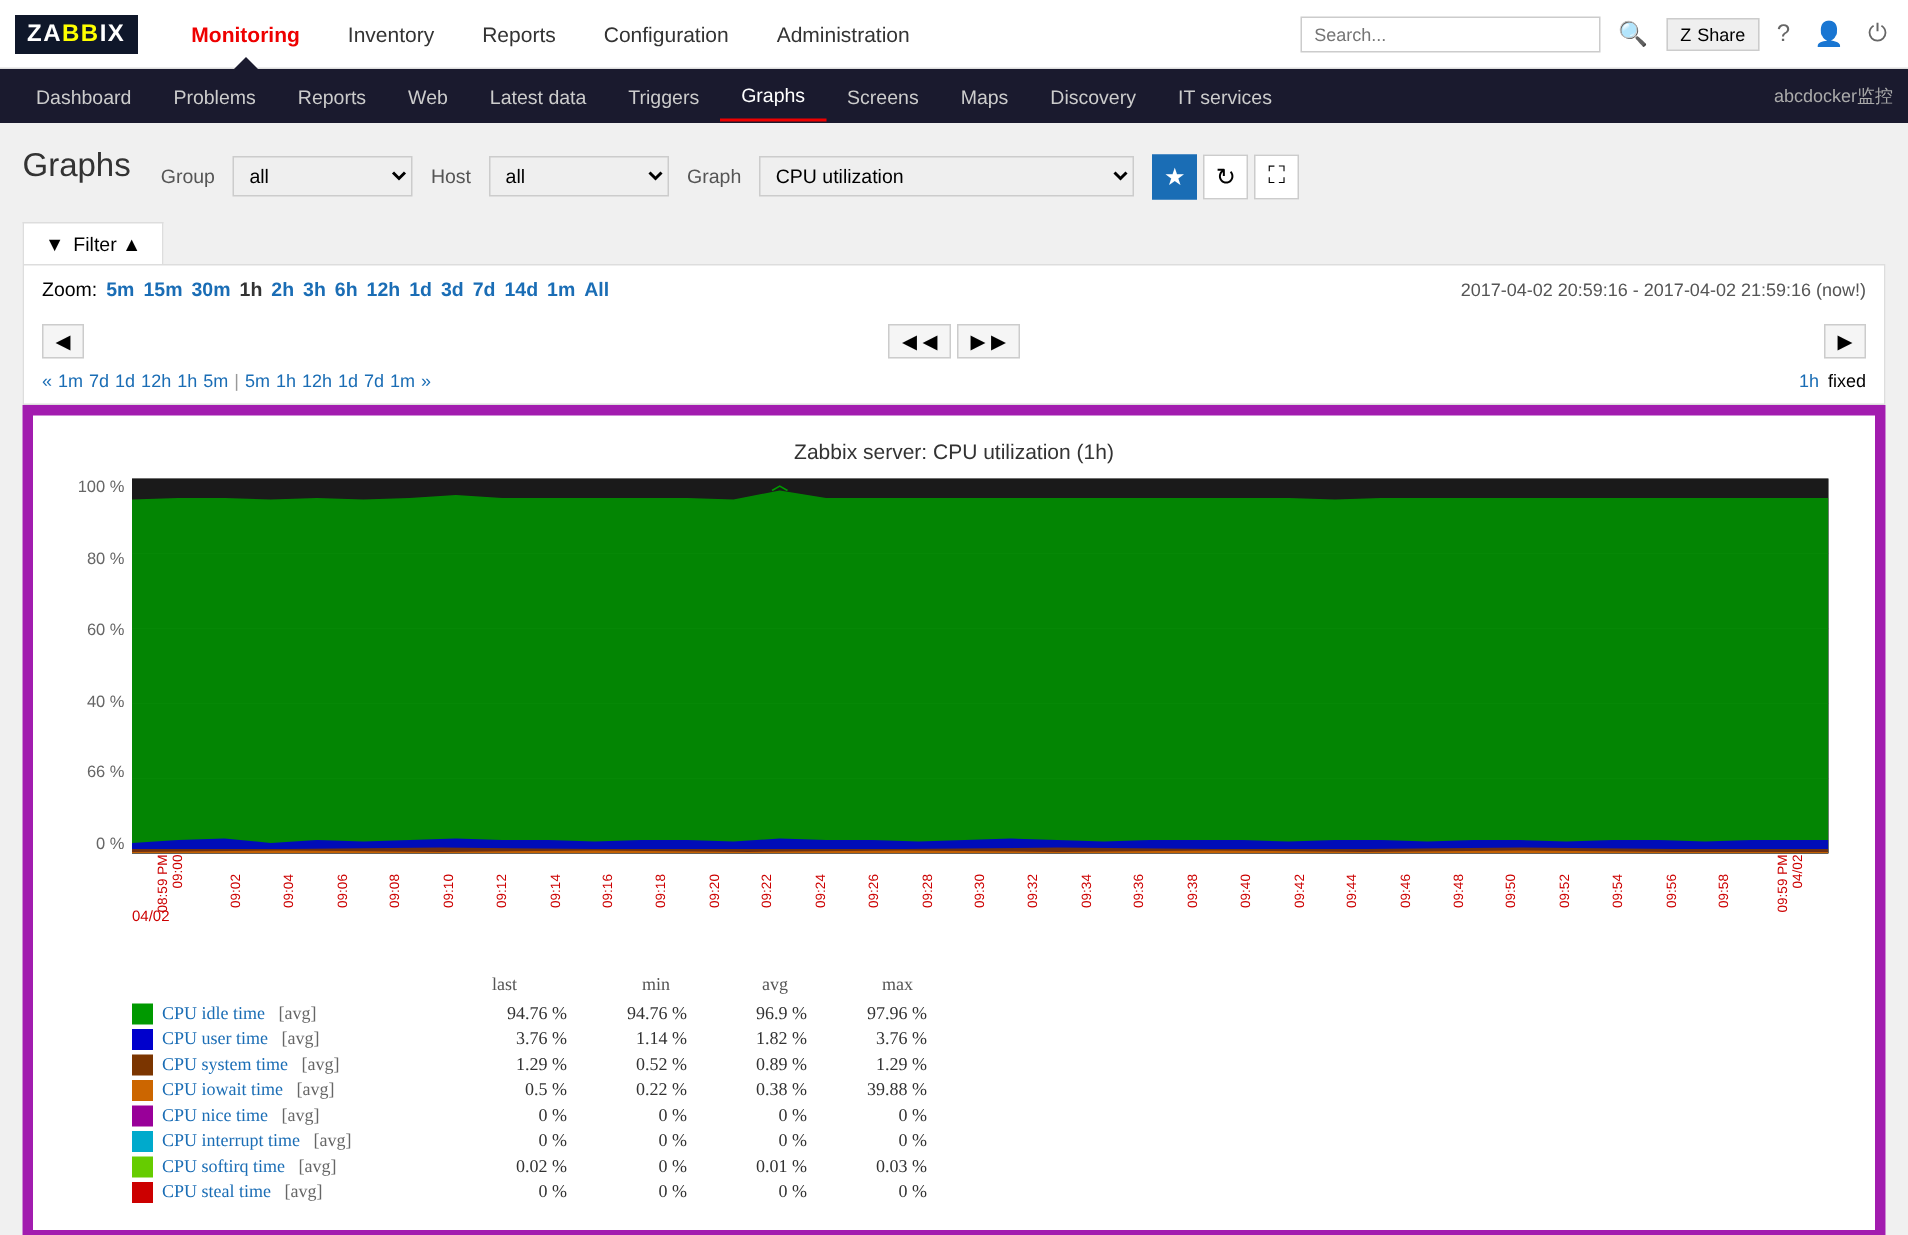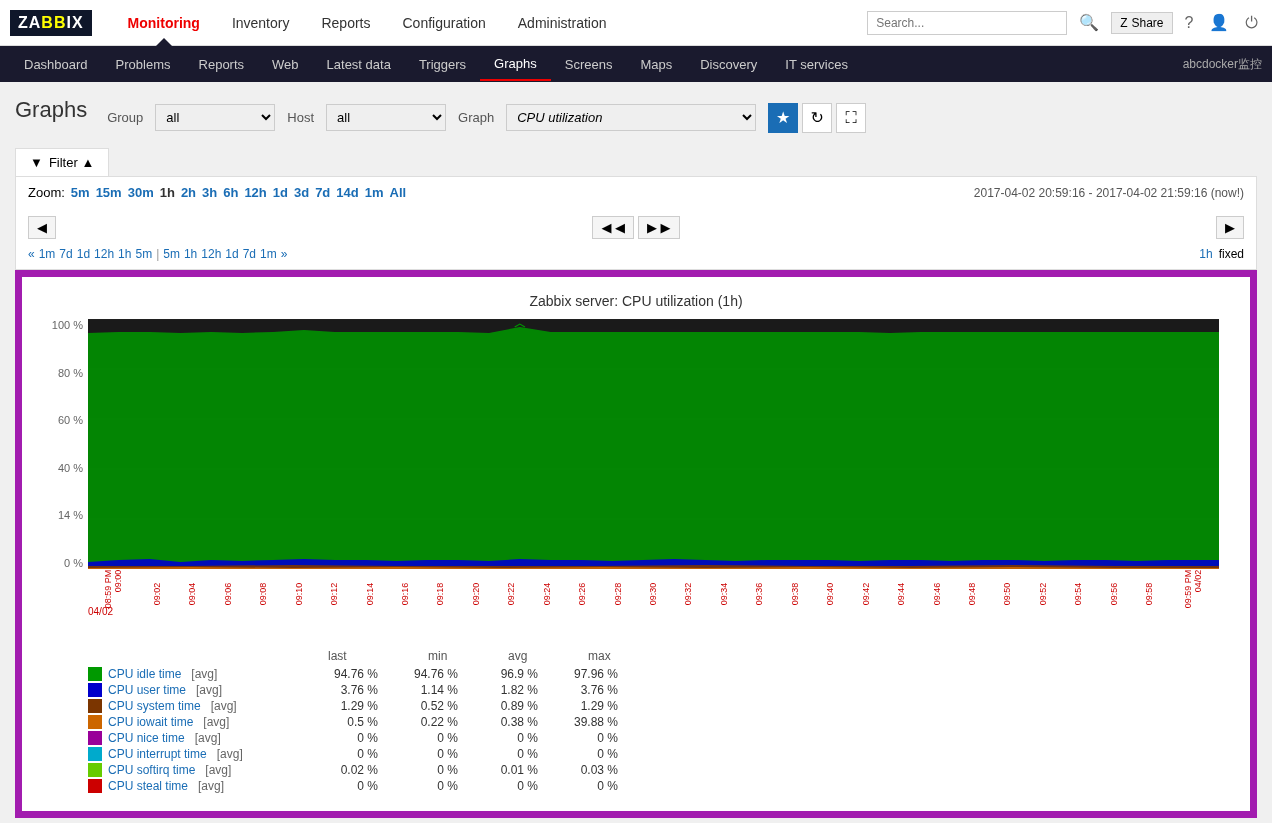--- a/index.html
+++ b/index.html
@@ -320,21 +320,21 @@
     <div style="display:flex; align-items:center; gap:12px; flex:1;">
       <span class="filter-label">Group</span>
       <select class="filter-select">
         <option>all</option>
       </select>
       <span class="filter-label">Host</span>
       <select class="filter-select">
         <option>all</option>
       </select>
       <span class="filter-label">Graph</span>
-      <select class="filter-select" style="min-width:250px;font-style:italic;">
+      <select class="filter-select" style="min-width:250px;">
         <option>CPU utilization</option>
       </select>
       <div style="display:flex; gap:4px;">
         <button class="btn-icon blue" title="Add to favourites">★</button>
         <button class="btn-icon" title="Refresh">↻</button>
         <button class="btn-icon" title="Fullscreen">⛶</button>
       </div>
     </div>
   </div>
 
@@ -404,21 +404,21 @@
 
   <div class="chart-container">
     <div class="chart-title">Zabbix server: CPU utilization (1h)</div>
     <div class="chart-area">
 
       <div class="y-axis">
         <span>100 %</span>
         <span>80 %</span>
         <span>60 %</span>
         <span>40 %</span>
-        <span>14 %</span>
+        <span>66 %</span>
         <span>0 %</span>
       </div>
 
       <div class="chart-plot">
         <svg class="chart-svg" viewBox="0 0 1100 250" preserveAspectRatio="none">
 
           <rect width="1100" height="250" fill="#1a1a1a"></rect>
 
           <line x1="0" y1="0" x2="1100" y2="0" stroke="#333" stroke-width="0.5"></line>
           <line x1="0" y1="50" x2="1100" y2="50" stroke="#333" stroke-width="0.5"></line>
@@ -501,21 +501,21 @@
         <span style="color:#cc0000; font-size:9px; transform:rotate(-90deg); white-space:nowrap;">09:56</span>
         <span style="color:#cc0000; font-size:9px; transform:rotate(-90deg); white-space:nowrap;">09:58</span>
         <div style="display:flex; flex-direction:column; align-items:center;">
           <span style="color:#cc0000; font-size:9px; transform:rotate(-90deg); white-space:nowrap; margin-top:8px;">09:59 PM<br>04/02</span>
         </div>
       </div>
 
       <div style="position:absolute; left:50px; bottom:-18px; font-size:10px; color:#cc0000;">04/02</div>
     </div>
 
-    <div class="legend" style="margin-top:50px;">
+    <div class="legend" style="margin-top:50px;font-family:Liberation Serif, serif;">
       <div class="legend-header">
         <span></span>
         <span>last</span>
         <span>min</span>
         <span>avg</span>
         <span>max</span>
       </div>
       <div id="legend-rows">
           <div class="legend-row">
     <span class="legend-color" style="background:#009900;"></span>

